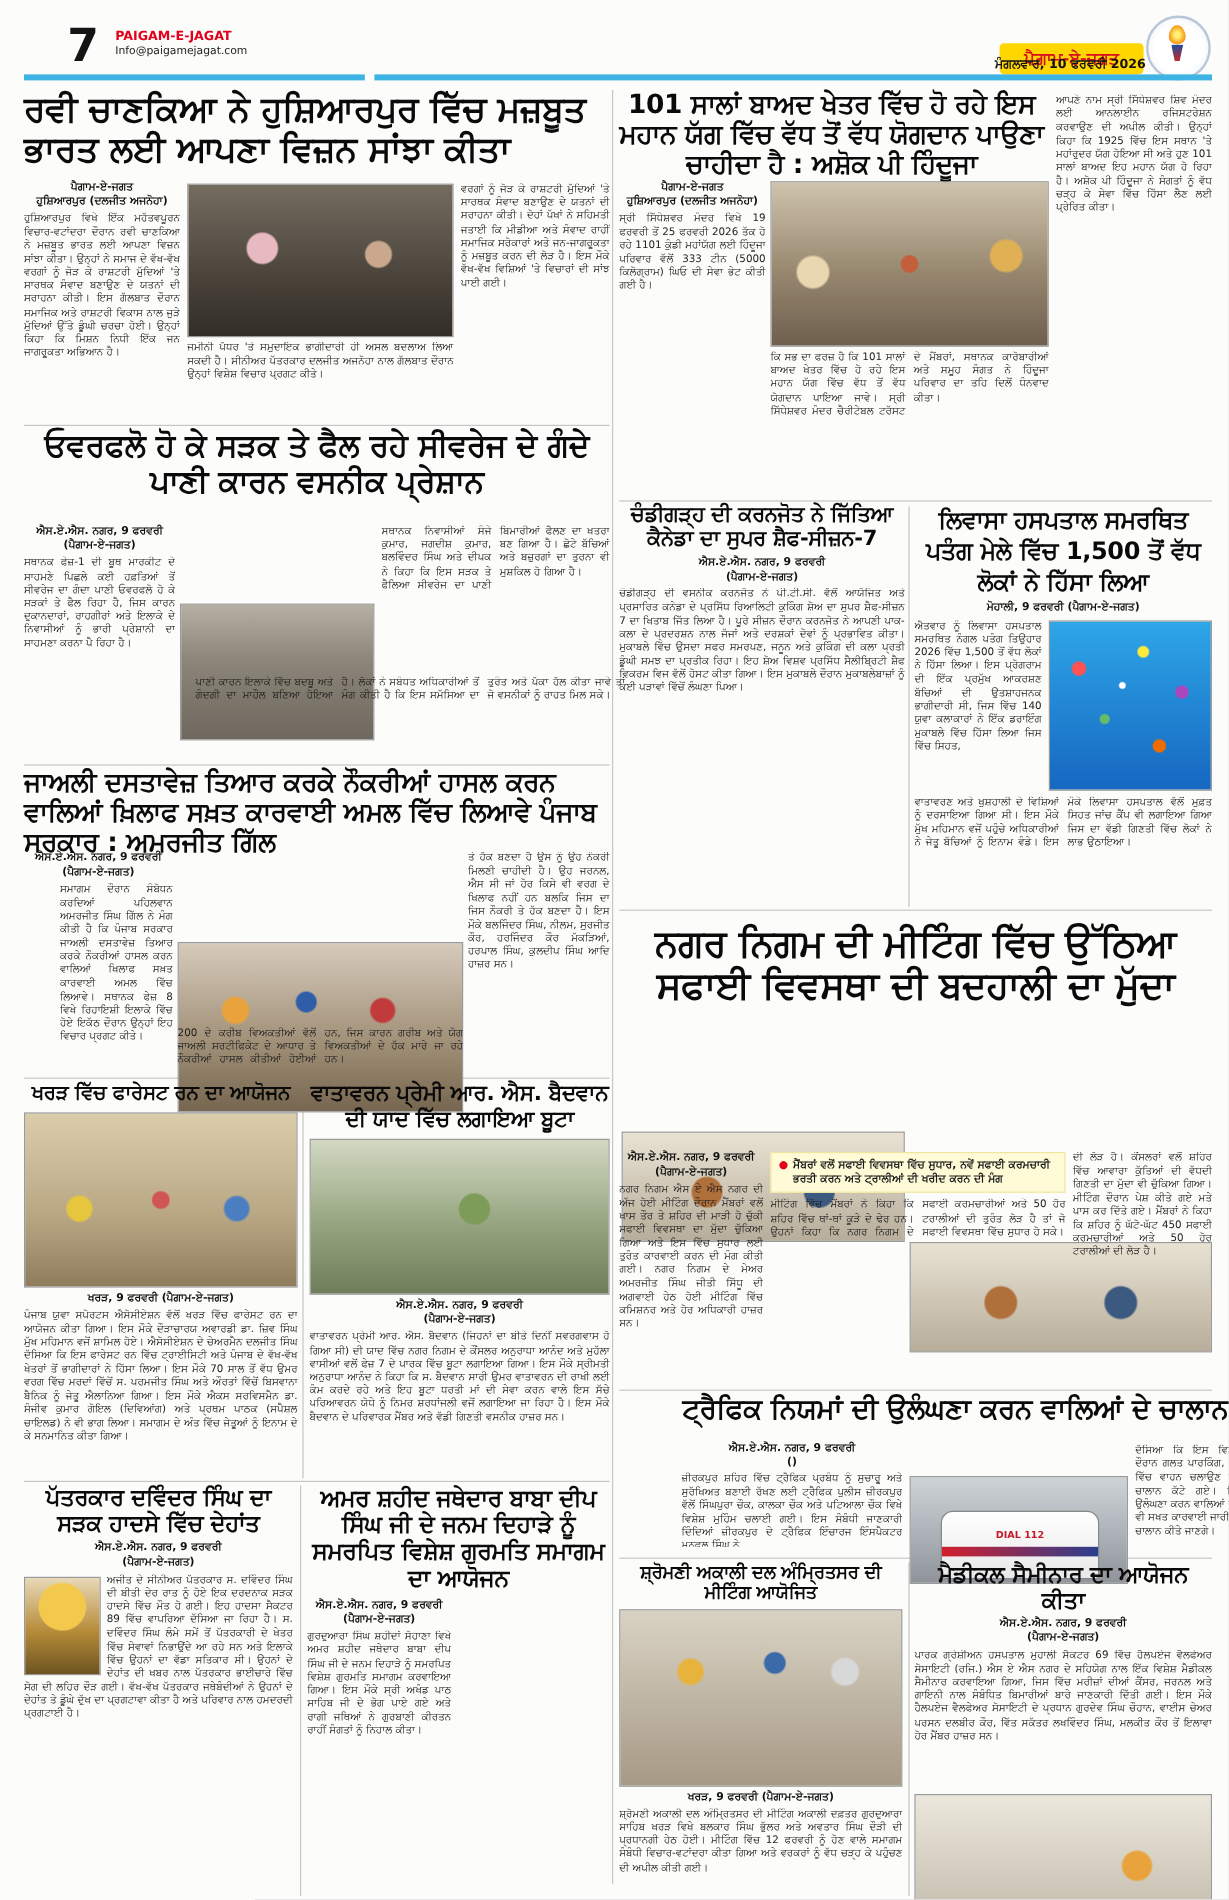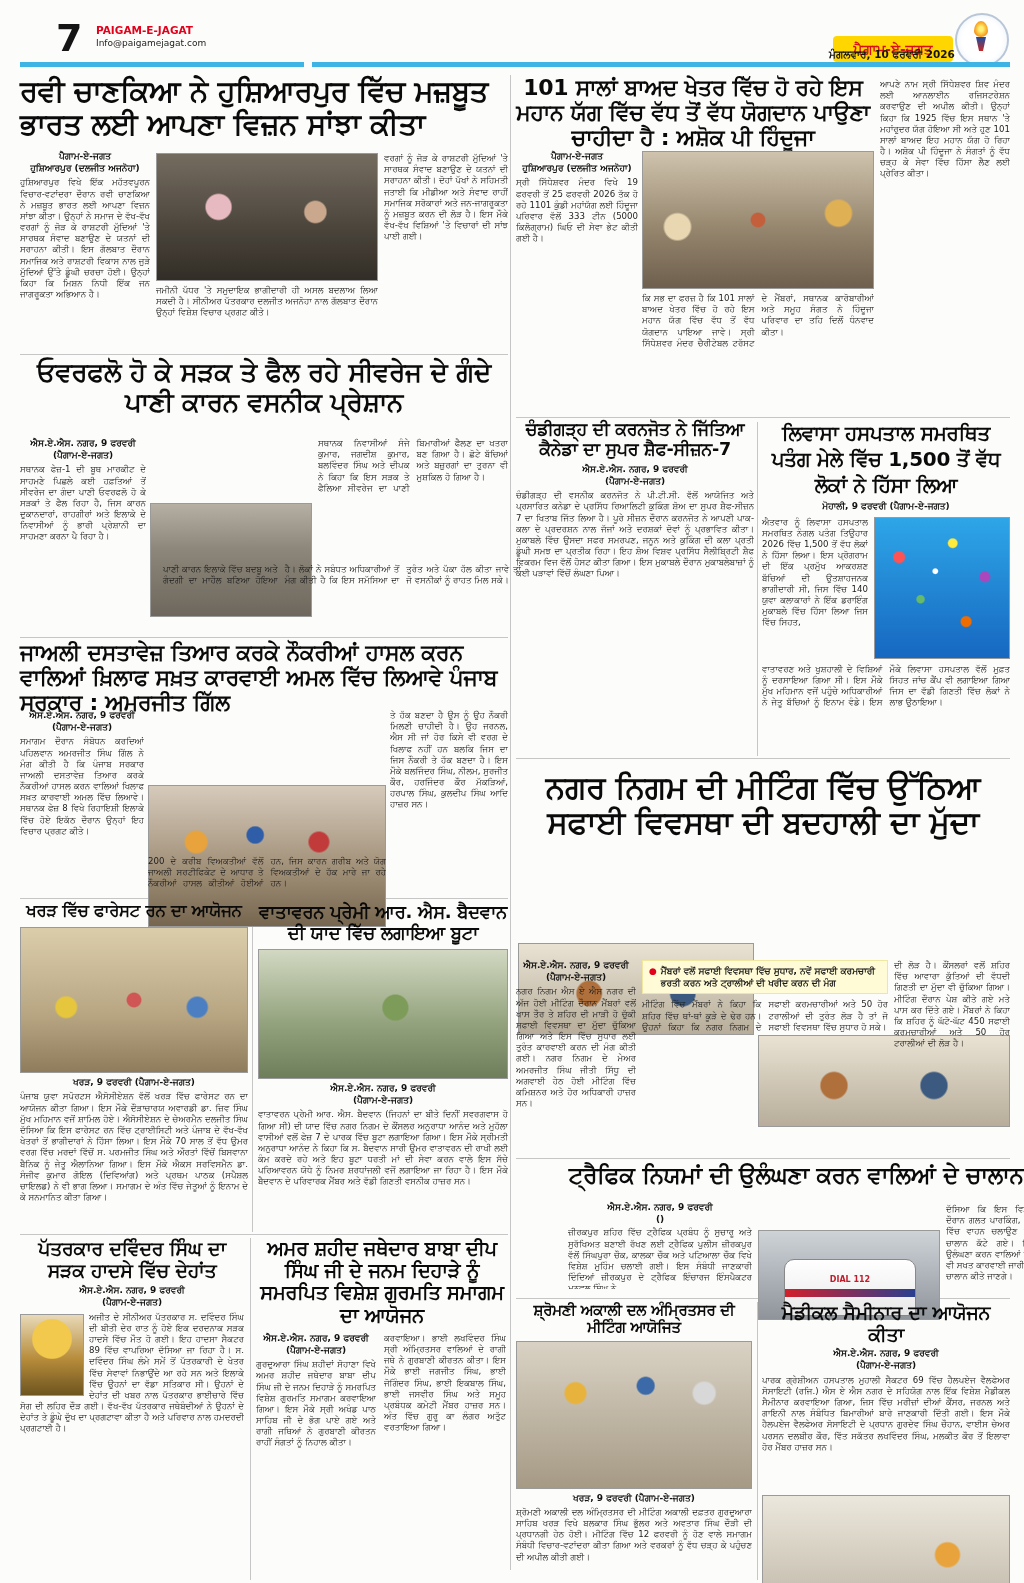--- a/index.html
+++ b/index.html
@@ -128,21 +128,21 @@
       <div class="photo ph-kites" style="width:136px;height:142px;"></div>
     </div>
     <div class="bt cols2" style="height:76px;margin-top:5px;">ਵਾਤਾਵਰਣ ਅਤੇ ਖੁਸ਼ਹਾਲੀ ਦੇ ਵਿਸ਼ਿਆਂ ਨੂੰ ਦਰਸਾਇਆ ਗਿਆ ਸੀ। ਇਸ ਮੌਕੇ ਮੁੱਖ ਮਹਿਮਾਨ ਵਜੋਂ ਪਹੁੰਚੇ ਅਧਿਕਾਰੀਆਂ ਨੇ ਜੇਤੂ ਬੱਚਿਆਂ ਨੂੰ ਇਨਾਮ ਵੰਡੇ। ਇਸ ਮੌਕੇ ਲਿਵਾਸਾ ਹਸਪਤਾਲ ਵੱਲੋਂ ਮੁਫ਼ਤ ਸਿਹਤ ਜਾਂਚ ਕੈਂਪ ਵੀ ਲਗਾਇਆ ਗਿਆ ਜਿਸ ਦਾ ਵੱਡੀ ਗਿਣਤੀ ਵਿੱਚ ਲੋਕਾਂ ਨੇ ਲਾਭ ਉਠਾਇਆ।</div>
   </section>
 
   <section class="abs" style="left:20px;top:640px;width:488px;height:256px;">
     <div class="hl" style="font-size:22px;">ਜਾਅਲੀ ਦਸਤਾਵੇਜ਼ ਤਿਆਰ ਕਰਕੇ ਨੌਕਰੀਆਂ ਹਾਸਲ ਕਰਨ ਵਾਲਿਆਂ ਖ਼ਿਲਾਫ ਸਖ਼ਤ ਕਾਰਵਾਈ ਅਮਲ ਵਿੱਚ ਲਿਆਵੇ ਪੰਜਾਬ ਸਰਕਾਰ : ਅਮਰਜੀਤ ਗਿੱਲ</div>
     <div class="abs" style="left:0;top:70px;width:124px;height:186px;">
       <div class="byline">ਐਸ.ਏ.ਐਸ. ਨਗਰ, 9 ਫਰਵਰੀ</div>
       <div class="byline">(ਪੈਗਾਮ-ਏ-ਜਗਤ)</div>
-      <div class="bt" style="height:154px;margin-top:3px;">ਸਮਾਗਮ ਦੌਰਾਨ ਸੰਬੋਧਨ ਕਰਦਿਆਂ ਪਹਿਲਵਾਨ ਅਮਰਜੀਤ ਸਿੰਘ ਗਿੱਲ ਨੇ ਮੰਗ ਕੀਤੀ ਹੈ ਕਿ ਪੰਜਾਬ ਸਰਕਾਰ ਜਾਅਲੀ ਦਸਤਾਵੇਜ਼ ਤਿਆਰ ਕਰਕੇ ਨੌਕਰੀਆਂ ਹਾਸਲ ਕਰਨ ਵਾਲਿਆਂ ਖਿਲਾਫ ਸਖ਼ਤ ਕਾਰਵਾਈ ਅਮਲ ਵਿੱਚ ਲਿਆਵੇ। ਸਥਾਨਕ ਫੇਜ਼ 8 ਵਿਖੇ ਰਿਹਾਇਸ਼ੀ ਇਲਾਕੇ ਵਿੱਚ ਹੋਏ ਇਕੱਠ ਦੌਰਾਨ ਉਨ੍ਹਾਂ ਇਹ ਵਿਚਾਰ ਪ੍ਰਗਟ ਕੀਤੇ।</div>
+      <div class="bt" style="height:154px;margin-top:3px;margin-left:30px;">ਸਮਾਗਮ ਦੌਰਾਨ ਸੰਬੋਧਨ ਕਰਦਿਆਂ ਪਹਿਲਵਾਨ ਅਮਰਜੀਤ ਸਿੰਘ ਗਿੱਲ ਨੇ ਮੰਗ ਕੀਤੀ ਹੈ ਕਿ ਪੰਜਾਬ ਸਰਕਾਰ ਜਾਅਲੀ ਦਸਤਾਵੇਜ਼ ਤਿਆਰ ਕਰਕੇ ਨੌਕਰੀਆਂ ਹਾਸਲ ਕਰਨ ਵਾਲਿਆਂ ਖਿਲਾਫ ਸਖ਼ਤ ਕਾਰਵਾਈ ਅਮਲ ਵਿੱਚ ਲਿਆਵੇ। ਸਥਾਨਕ ਫੇਜ਼ 8 ਵਿਖੇ ਰਿਹਾਇਸ਼ੀ ਇਲਾਕੇ ਵਿੱਚ ਹੋਏ ਇਕੱਠ ਦੌਰਾਨ ਉਨ੍ਹਾਂ ਇਹ ਵਿਚਾਰ ਪ੍ਰਗਟ ਕੀਤੇ।</div>
     </div>
     <div class="abs photo ph-group" style="left:128px;top:70px;width:238px;height:142px;"></div>
     <div class="abs bt cols2" style="left:128px;top:216px;width:238px;height:40px;">200 ਦੇ ਕਰੀਬ ਵਿਅਕਤੀਆਂ ਵੱਲੋਂ ਜਾਅਲੀ ਸਰਟੀਫਿਕੇਟ ਦੇ ਆਧਾਰ ਤੇ ਨੌਕਰੀਆਂ ਹਾਸਲ ਕੀਤੀਆਂ ਹੋਈਆਂ ਹਨ, ਜਿਸ ਕਾਰਨ ਗਰੀਬ ਅਤੇ ਯੋਗ ਵਿਅਕਤੀਆਂ ਦੇ ਹੱਕ ਮਾਰੇ ਜਾ ਰਹੇ ਹਨ।</div>
     <div class="abs bt" style="left:370px;top:70px;width:118px;height:186px;">ਤੇ ਹੱਕ ਬਣਦਾ ਹੈ ਉਸ ਨੂੰ ਉਹ ਨੌਕਰੀ ਮਿਲਣੀ ਚਾਹੀਦੀ ਹੈ। ਉਹ ਜਰਨਲ, ਐਸ ਸੀ ਜਾਂ ਹੋਰ ਕਿਸੇ ਵੀ ਵਰਗ ਦੇ ਖਿਲਾਫ ਨਹੀਂ ਹਨ ਬਲਕਿ ਜਿਸ ਦਾ ਜਿਸ ਨੌਕਰੀ ਤੇ ਹੱਕ ਬਣਦਾ ਹੈ। ਇਸ ਮੌਕੇ ਬਲਜਿੰਦਰ ਸਿੰਘ, ਨੀਲਮ, ਸੁਰਜੀਤ ਕੌਰ, ਹਰਜਿੰਦਰ ਕੌਰ ਮੱਕੜਿਆਂ, ਹਰਪਾਲ ਸਿੰਘ, ਕੁਲਦੀਪ ਸਿੰਘ ਆਦਿ ਹਾਜ਼ਰ ਸਨ।</div>
   </section>
 
   <section class="abs" style="left:516px;top:760px;width:494px;height:398px;">
     <div class="hl ctr" style="font-size:31px;font-weight:600;margin-top:10px;">ਨਗਰ ਨਿਗਮ ਦੀ ਮੀਟਿੰਗ ਵਿੱਚ ਉੱਠਿਆ ਸਫਾਈ ਵਿਵਸਥਾ ਦੀ ਬਦਹਾਲੀ ਦਾ ਮੁੱਦਾ</div>
     <div class="abs photo ph-meet" style="left:2px;top:102px;width:236px;height:92px;"></div>
     <div class="abs photo ph-meet" style="left:242px;top:102px;width:252px;height:92px;"></div>
@@ -186,21 +186,20 @@
   </section>
 
   <section class="abs" style="left:256px;top:1238px;width:252px;height:340px;">
     <div class="hl ctr" style="font-size:19.5px;">ਅਮਰ ਸ਼ਹੀਦ ਜਥੇਦਾਰ ਬਾਬਾ ਦੀਪ ਸਿੰਘ ਜੀ ਦੇ ਜਨਮ ਦਿਹਾੜੇ ਨੂੰ ਸਮਰਪਿਤ ਵਿਸ਼ੇਸ਼ ਗੁਰਮਤਿ ਸਮਾਗਮ ਦਾ ਆਯੋਜਨ</div>
     <div style="display:flex;gap:8px;margin-top:6px;">
       <div style="width:120px;">
         <div class="byline">ਐਸ.ਏ.ਐਸ. ਨਗਰ, 9 ਫਰਵਰੀ</div>
         <div class="byline">(ਪੈਗਾਮ-ਏ-ਜਗਤ)</div>
         <div class="bt" style="height:210px;margin-top:3px;">ਗੁਰਦੁਆਰਾ ਸਿੰਘ ਸ਼ਹੀਦਾਂ ਸੋਹਾਣਾ ਵਿਖੇ ਅਮਰ ਸ਼ਹੀਦ ਜਥੇਦਾਰ ਬਾਬਾ ਦੀਪ ਸਿੰਘ ਜੀ ਦੇ ਜਨਮ ਦਿਹਾੜੇ ਨੂੰ ਸਮਰਪਿਤ ਵਿਸ਼ੇਸ਼ ਗੁਰਮਤਿ ਸਮਾਗਮ ਕਰਵਾਇਆ ਗਿਆ। ਇਸ ਮੌਕੇ ਸ੍ਰੀ ਅਖੰਡ ਪਾਠ ਸਾਹਿਬ ਜੀ ਦੇ ਭੋਗ ਪਾਏ ਗਏ ਅਤੇ ਰਾਗੀ ਜਥਿਆਂ ਨੇ ਗੁਰਬਾਣੀ ਕੀਰਤਨ ਰਾਹੀਂ ਸੰਗਤਾਂ ਨੂੰ ਨਿਹਾਲ ਕੀਤਾ।</div>
       </div>
-      <div class="bt" style="width:122px;height:238px;">ਕਰਵਾਇਆ। ਭਾਈ ਲਖਵਿੰਦਰ ਸਿੰਘ ਸ੍ਰੀ ਅੰਮ੍ਰਿਤਸਰ ਵਾਲਿਆਂ ਦੇ ਰਾਗੀ ਜਥੇ ਨੇ ਗੁਰਬਾਣੀ ਕੀਰਤਨ ਕੀਤਾ। ਇਸ ਮੌਕੇ ਭਾਈ ਜਗਜੀਤ ਸਿੰਘ, ਭਾਈ ਜੋਗਿੰਦਰ ਸਿੰਘ, ਭਾਈ ਇਕਬਾਲ ਸਿੰਘ, ਭਾਈ ਜਸਵੀਰ ਸਿੰਘ ਅਤੇ ਸਮੂਹ ਪ੍ਰਬੰਧਕ ਕਮੇਟੀ ਮੈਂਬਰ ਹਾਜ਼ਰ ਸਨ। ਅੰਤ ਵਿੱਚ ਗੁਰੂ ਕਾ ਲੰਗਰ ਅਤੁੱਟ ਵਰਤਾਇਆ ਗਿਆ।</div>
     </div>
   </section>
 
   <section class="abs" style="left:532px;top:1162px;width:494px;height:134px;margin-left:36px;">
     <div class="hl ctr" style="font-size:23px;">ਟ੍ਰੈਫਿਕ ਨਿਯਮਾਂ ਦੀ ਉਲੰਘਣਾ ਕਰਨ ਵਾਲਿਆਂ ਦੇ ਚਾਲਾਨ ਕੱਟੇ</div>
     <div class="abs" style="left:0;top:40px;width:184px;height:92px;">
       <div class="byline">ਐਸ.ਏ.ਐਸ. ਨਗਰ, 9 ਫਰਵਰੀ</div>
       <div class="byline">()</div>
       <div class="bt" style="height:62px;margin-top:2px;">ਜ਼ੀਰਕਪੁਰ ਸ਼ਹਿਰ ਵਿੱਚ ਟ੍ਰੈਫਿਕ ਪ੍ਰਬੰਧ ਨੂੰ ਸੁਚਾਰੂ ਅਤੇ ਸੁਰੱਖਿਅਤ ਬਣਾਈ ਰੱਖਣ ਲਈ ਟ੍ਰੈਫਿਕ ਪੁਲੀਸ ਜ਼ੀਰਕਪੁਰ ਵੱਲੋਂ ਸਿੰਘਪੁਰਾ ਚੌਕ, ਕਾਲਕਾ ਚੌਕ ਅਤੇ ਪਟਿਆਲਾ ਚੌਕ ਵਿਖੇ ਵਿਸ਼ੇਸ਼ ਮੁਹਿੰਮ ਚਲਾਈ ਗਈ। ਇਸ ਸੰਬੰਧੀ ਜਾਣਕਾਰੀ ਦਿੰਦਿਆਂ ਜ਼ੀਰਕਪੁਰ ਦੇ ਟ੍ਰੈਫਿਕ ਇੰਚਾਰਜ ਇੰਸਪੈਕਟਰ ਮਨਫੂਲ ਸਿੰਘ ਨੇ</div>
     </div>

